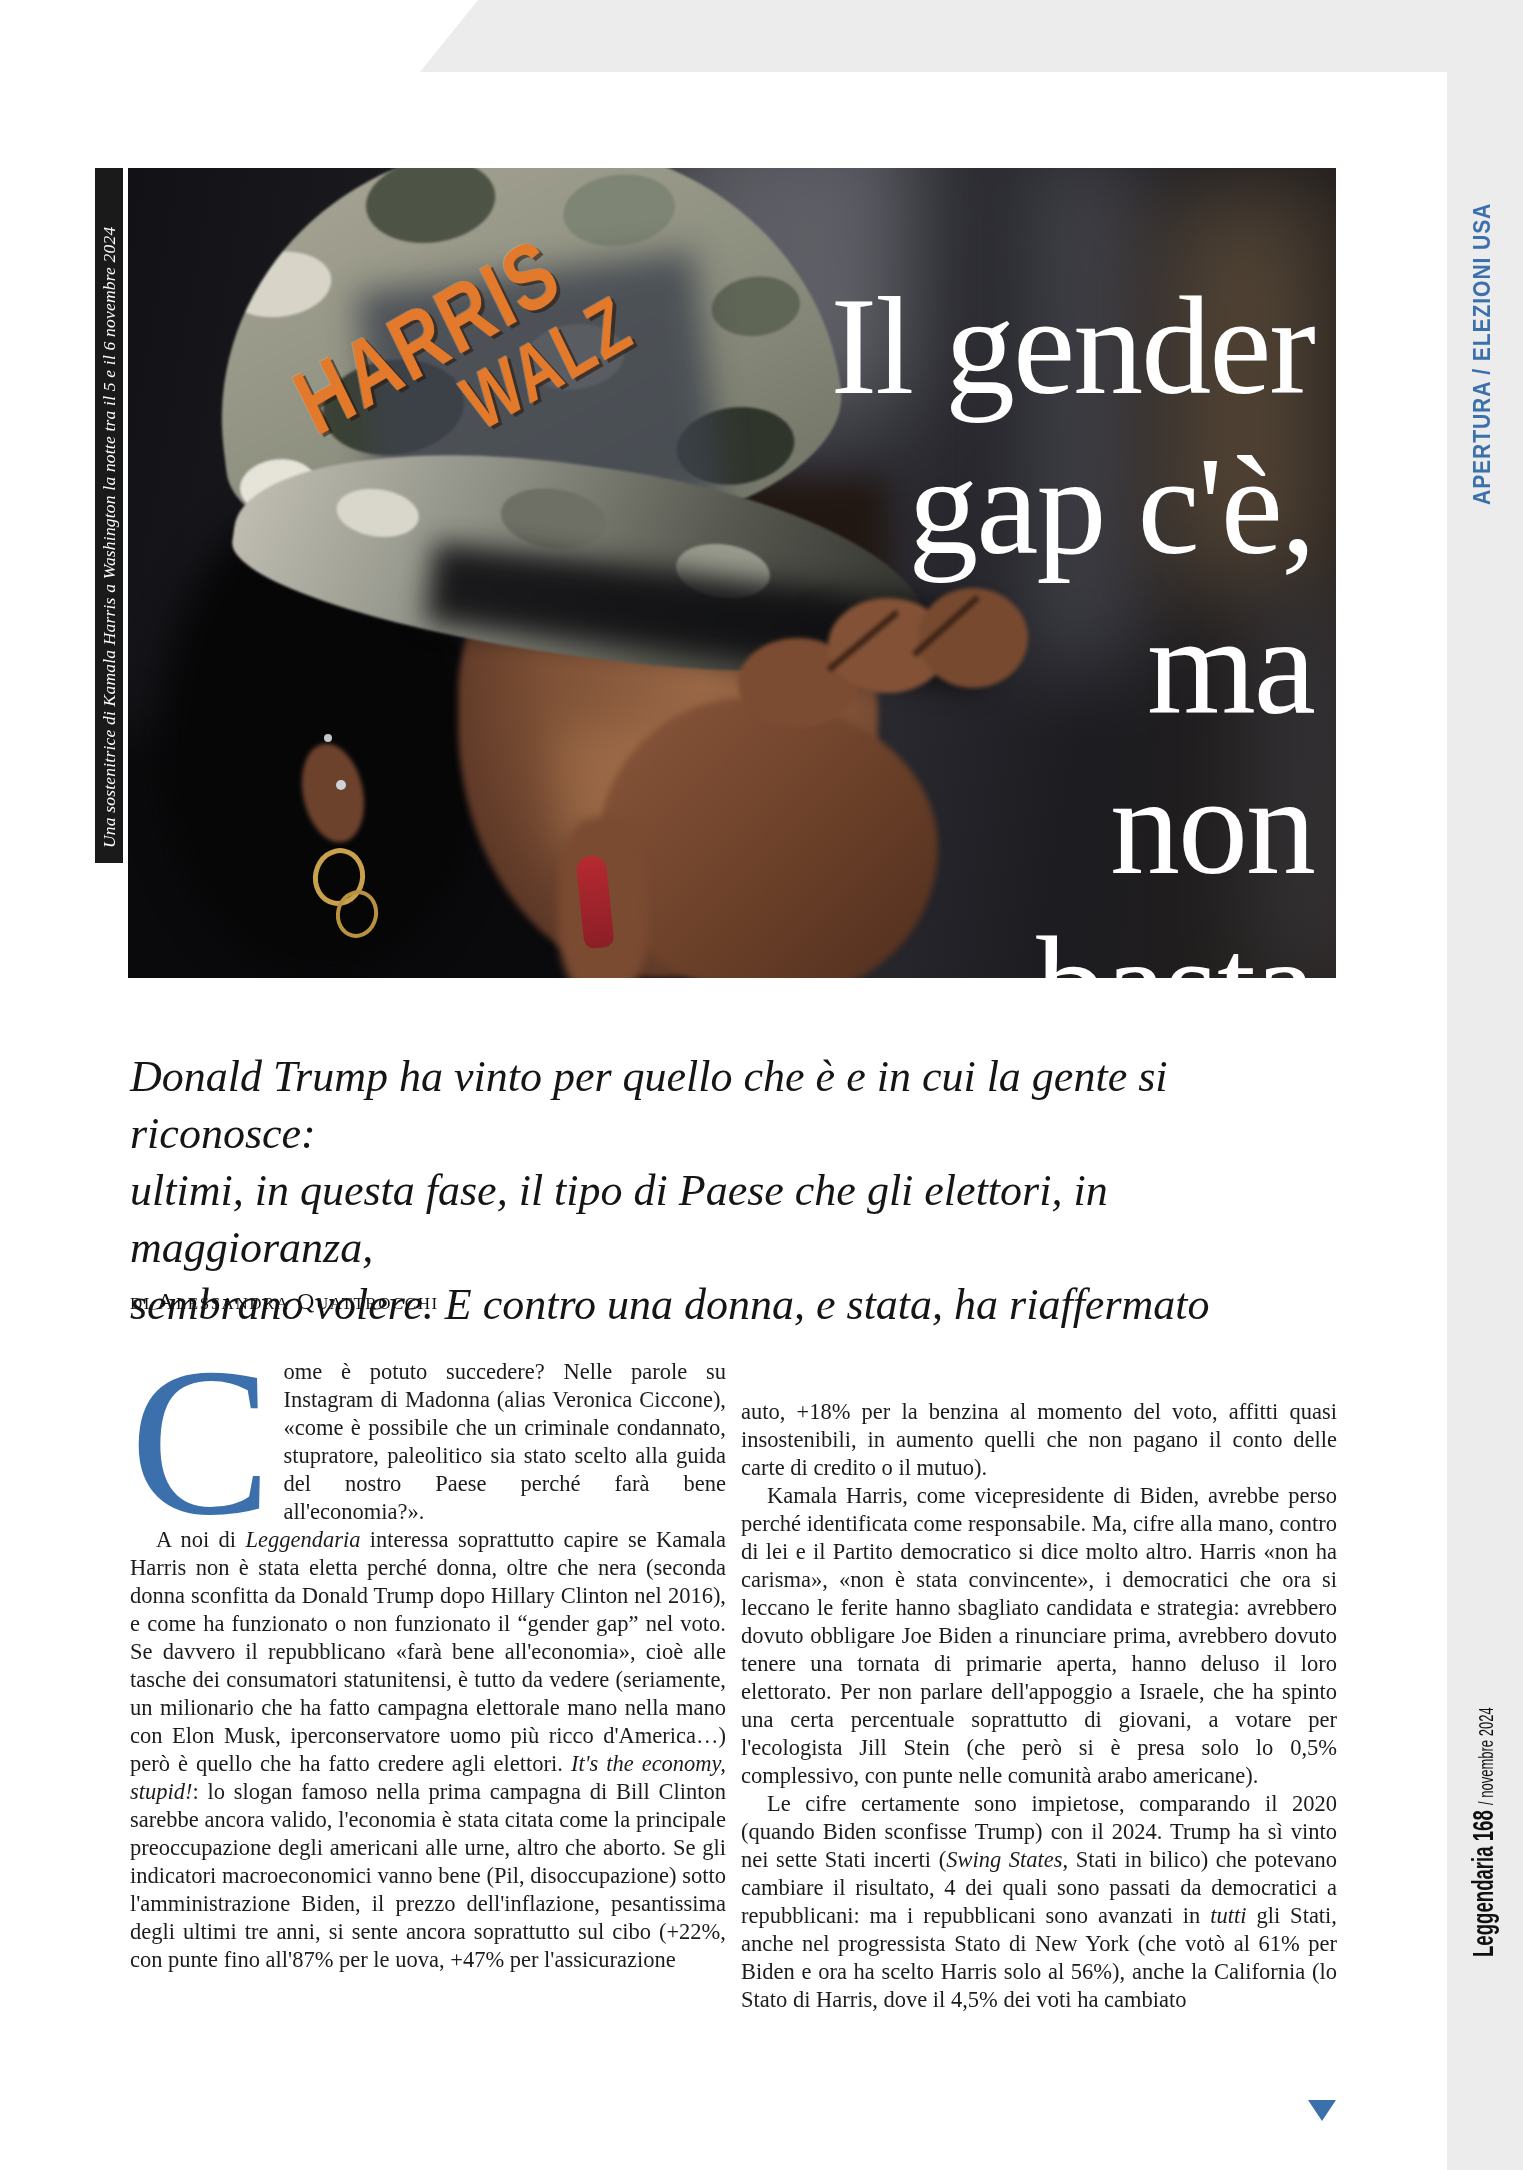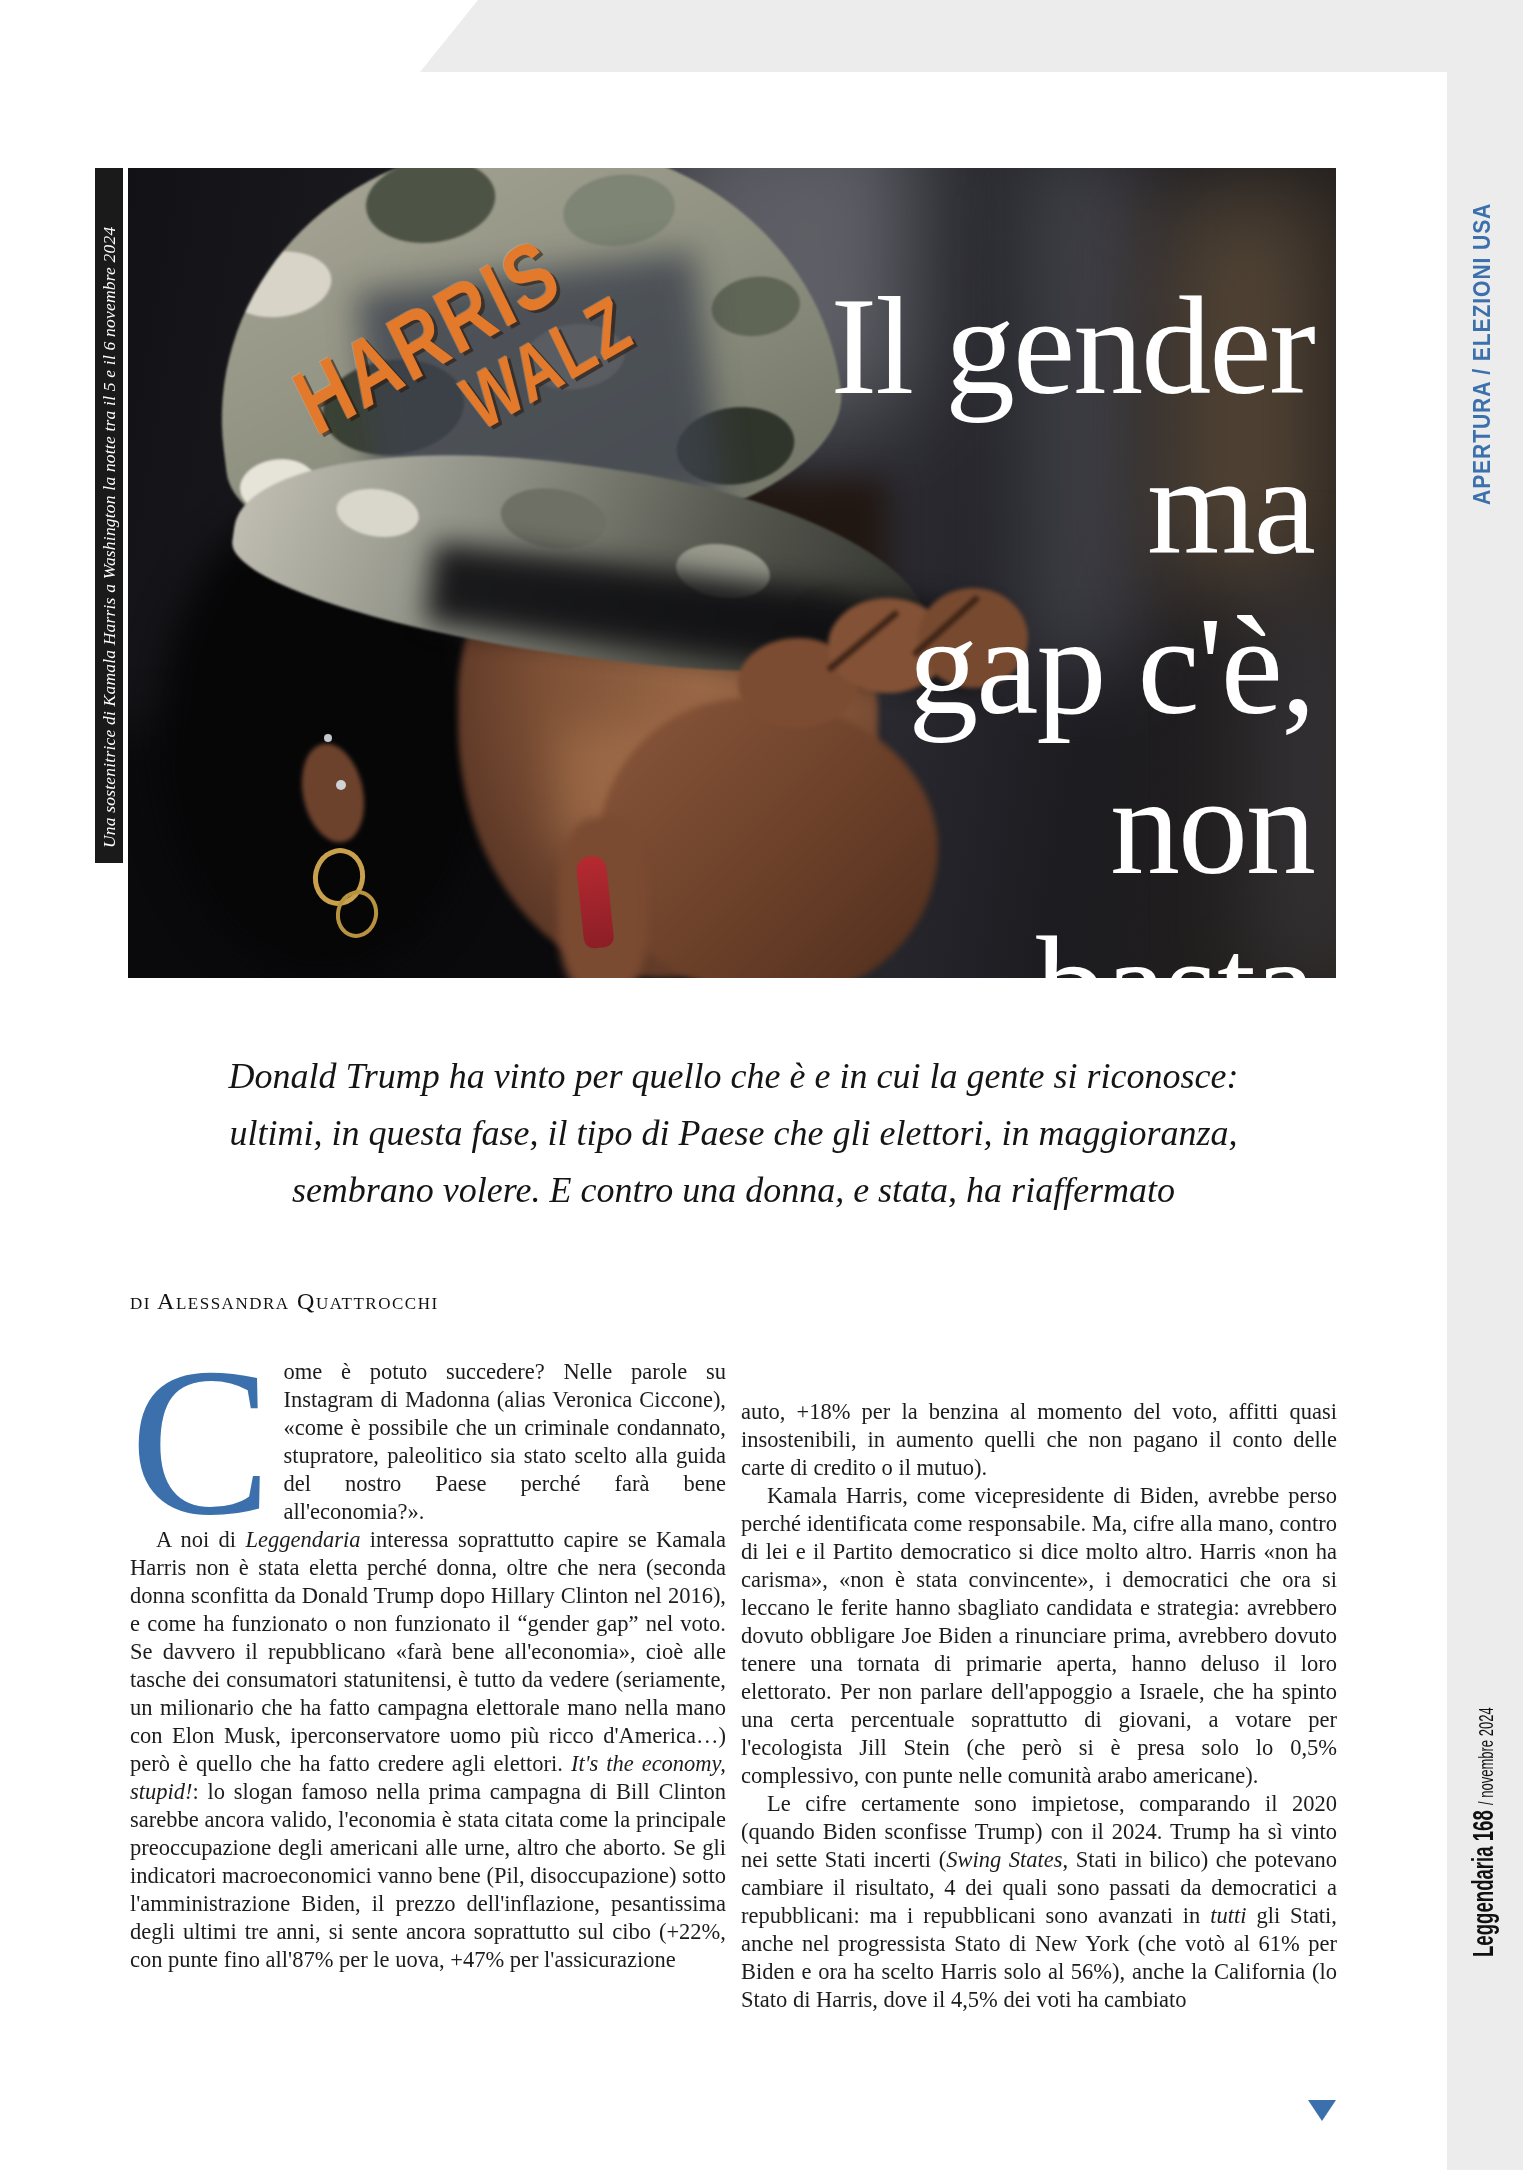--- a/index.html
+++ b/index.html
@@ -98,22 +98,22 @@
   .nail{left:452px;top:688px;width:30px;height:92px;transform:rotate(-6deg);
         background:linear-gradient(#b62a31,#8c1e26);border-radius:14px 14px 10px 10px;}
 
   
   .headline{left:0;right:22px;top:4px;width:auto;text-align:right;color:#ffffff;
             font-family:"Liberation Serif",serif;font-weight:400;
             font-size:140px;line-height:160px;letter-spacing:-2px;z-index:50;padding-left:18px;}
   .headline span{position:static;display:block;}
 
   
-  .standfirst{position:absolute;left:130px;top:1048px;width:1207px;text-align:center;
-              font-style:italic;font-size:36px;line-height:57px;color:#151515;}
+  .standfirst{position:absolute;left:130px;top:1048px;width:1207px;text-align:left;
+              font-style:italic;font-size:44px;line-height:57px;color:#151515;}
   .standfirst span{display:block;}
   .byline{position:absolute;left:130px;top:1288px;width:1207px;text-align:left;
           font-variant:small-caps;font-size:24px;letter-spacing:1.5px;color:#111;}
 
   
   .columns{position:absolute;left:0;top:1358px;width:1523px;height:712px;overflow:hidden;}
   .col{position:absolute;top:0;width:596px;font-size:22.5px;line-height:28px;
        text-align:justify;color:#1c1c1c;}
   .col-1{left:130px;}
   .col-2{left:741px;margin-top:40px;}
@@ -180,22 +180,22 @@
     <div class="knuckle-1"></div>
     <div class="knuckle-2"></div>
     <div class="knuckle-3"></div>
     <div class="crease-1"></div>
     <div class="crease-2"></div>
     <div class="thumb"></div>
     <div class="nail"></div>
 
     <h1 class="headline">
       <span>Il gender</span>
+      <span>gap c'è,</span>
       <span>ma</span>
-      <span>gap c'è,</span>
       <span>non</span>
       <span>basta</span>
     </h1>
   </figure>
 
   <div class="standfirst">
     <span>Donald Trump ha vinto per quello che è e in cui la gente si riconosce:</span>
     <span>ultimi, in questa fase, il tipo di Paese che gli elettori, in maggioranza,</span>
     <span>sembrano volere. E contro una donna, e stata, ha riaffermato</span>
   </div>

